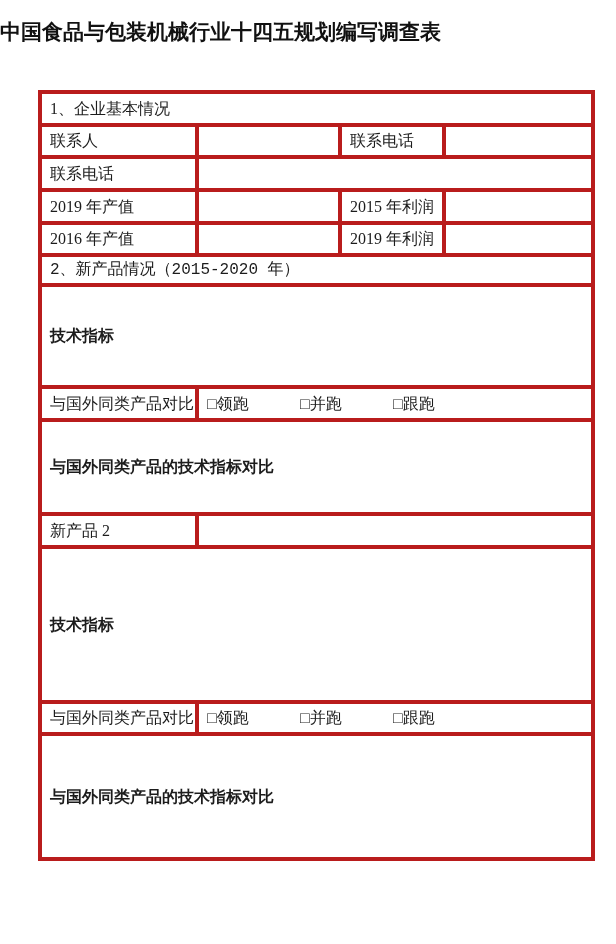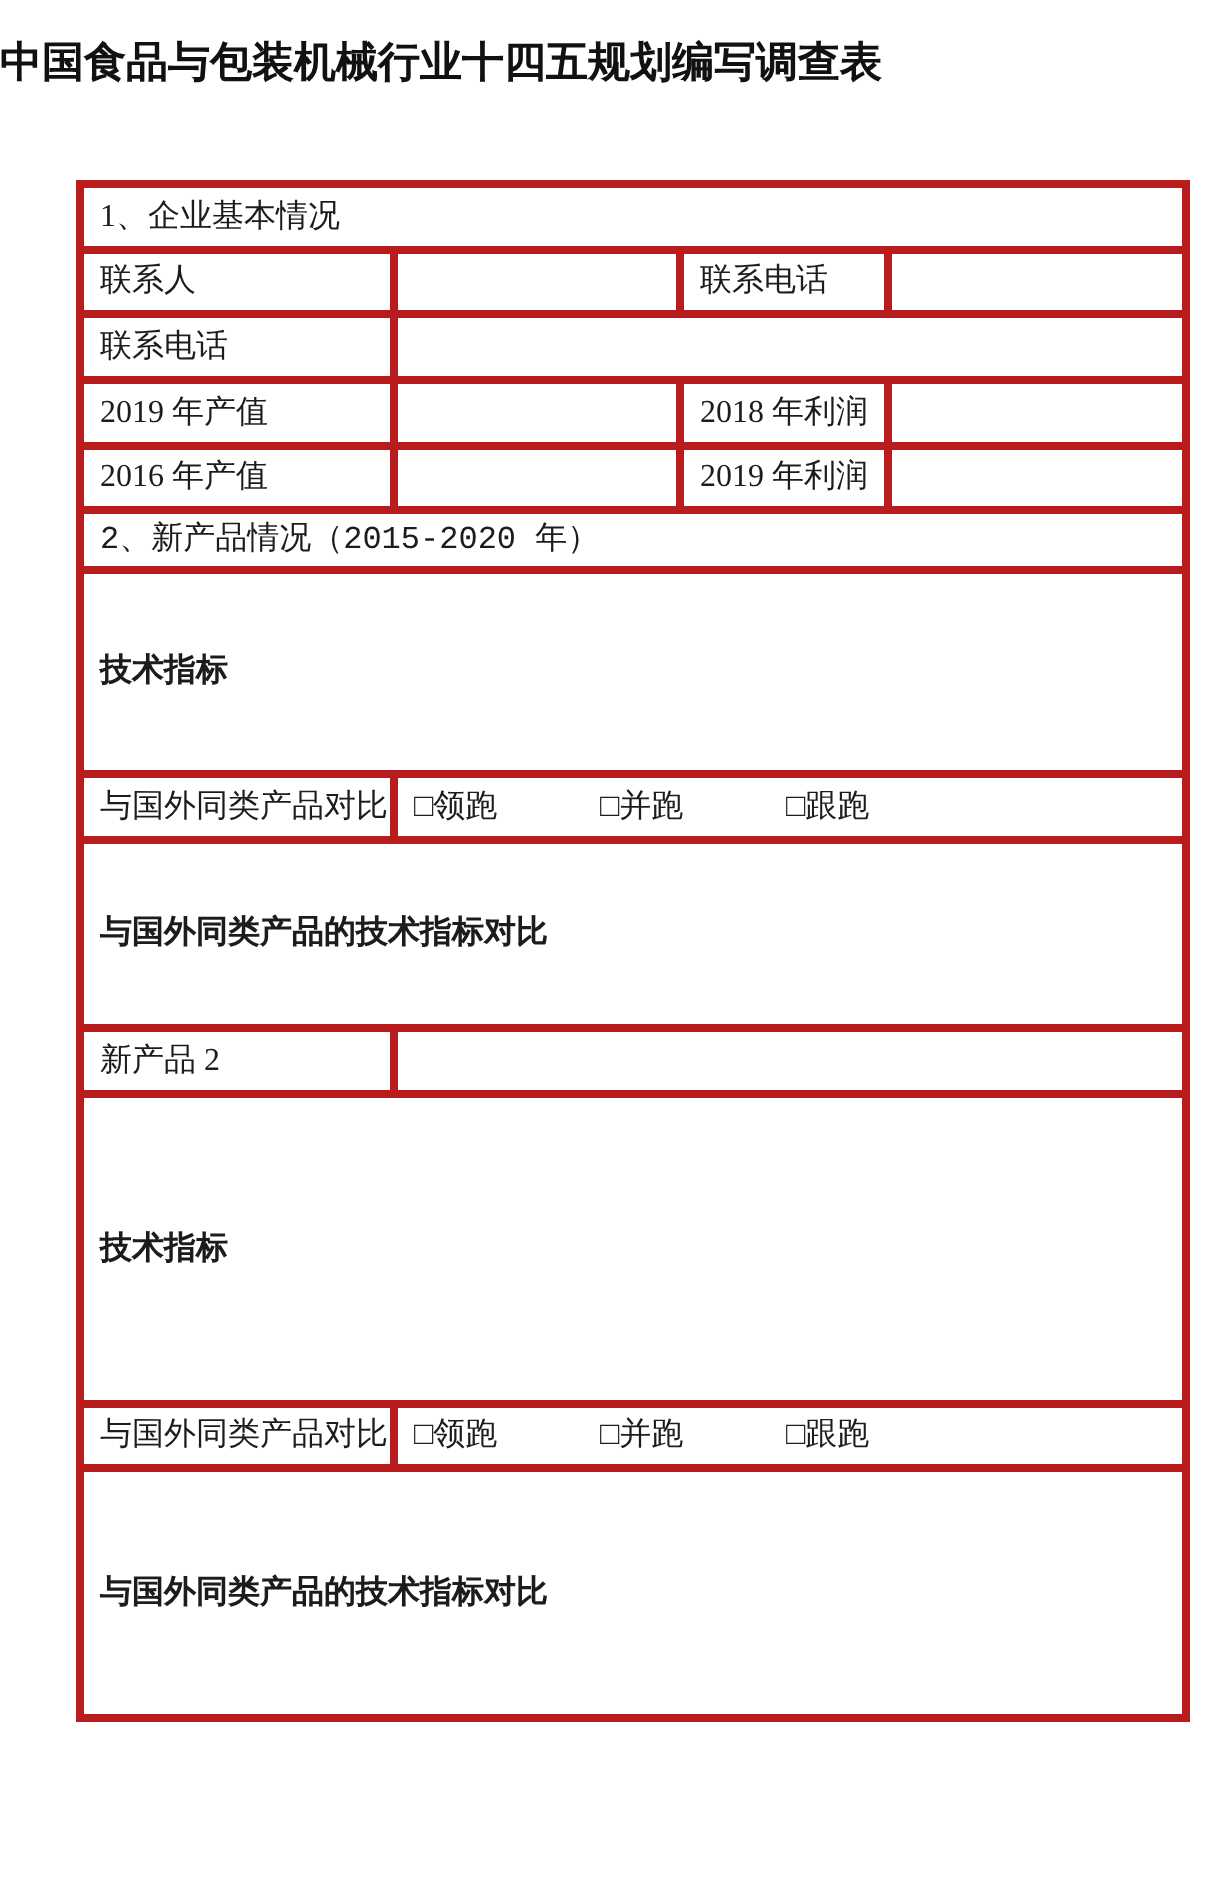--- a/index.html
+++ b/index.html
@@ -99,21 +99,21 @@
       </tr>
 
       <tr class="h33">
         <td>联系电话</td>
         <td colspan="3"></td>
       </tr>
 
       <tr class="h33">
         <td>2019 年产值</td>
         <td></td>
-        <td>2018 年利润</td>
+        <td>2015 年利润</td>
         <td></td>
       </tr>
 
       <tr class="h32">
         <td>2016 年产值</td>
         <td></td>
         <td>2019 年利润</td>
         <td></td>
       </tr>
 

